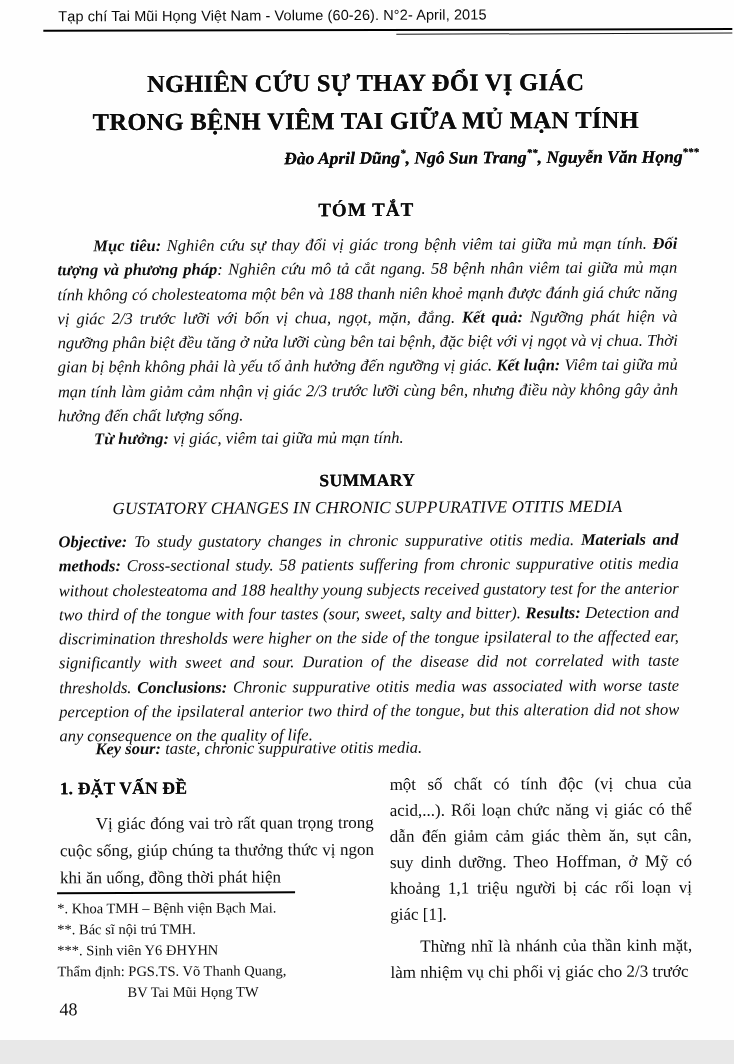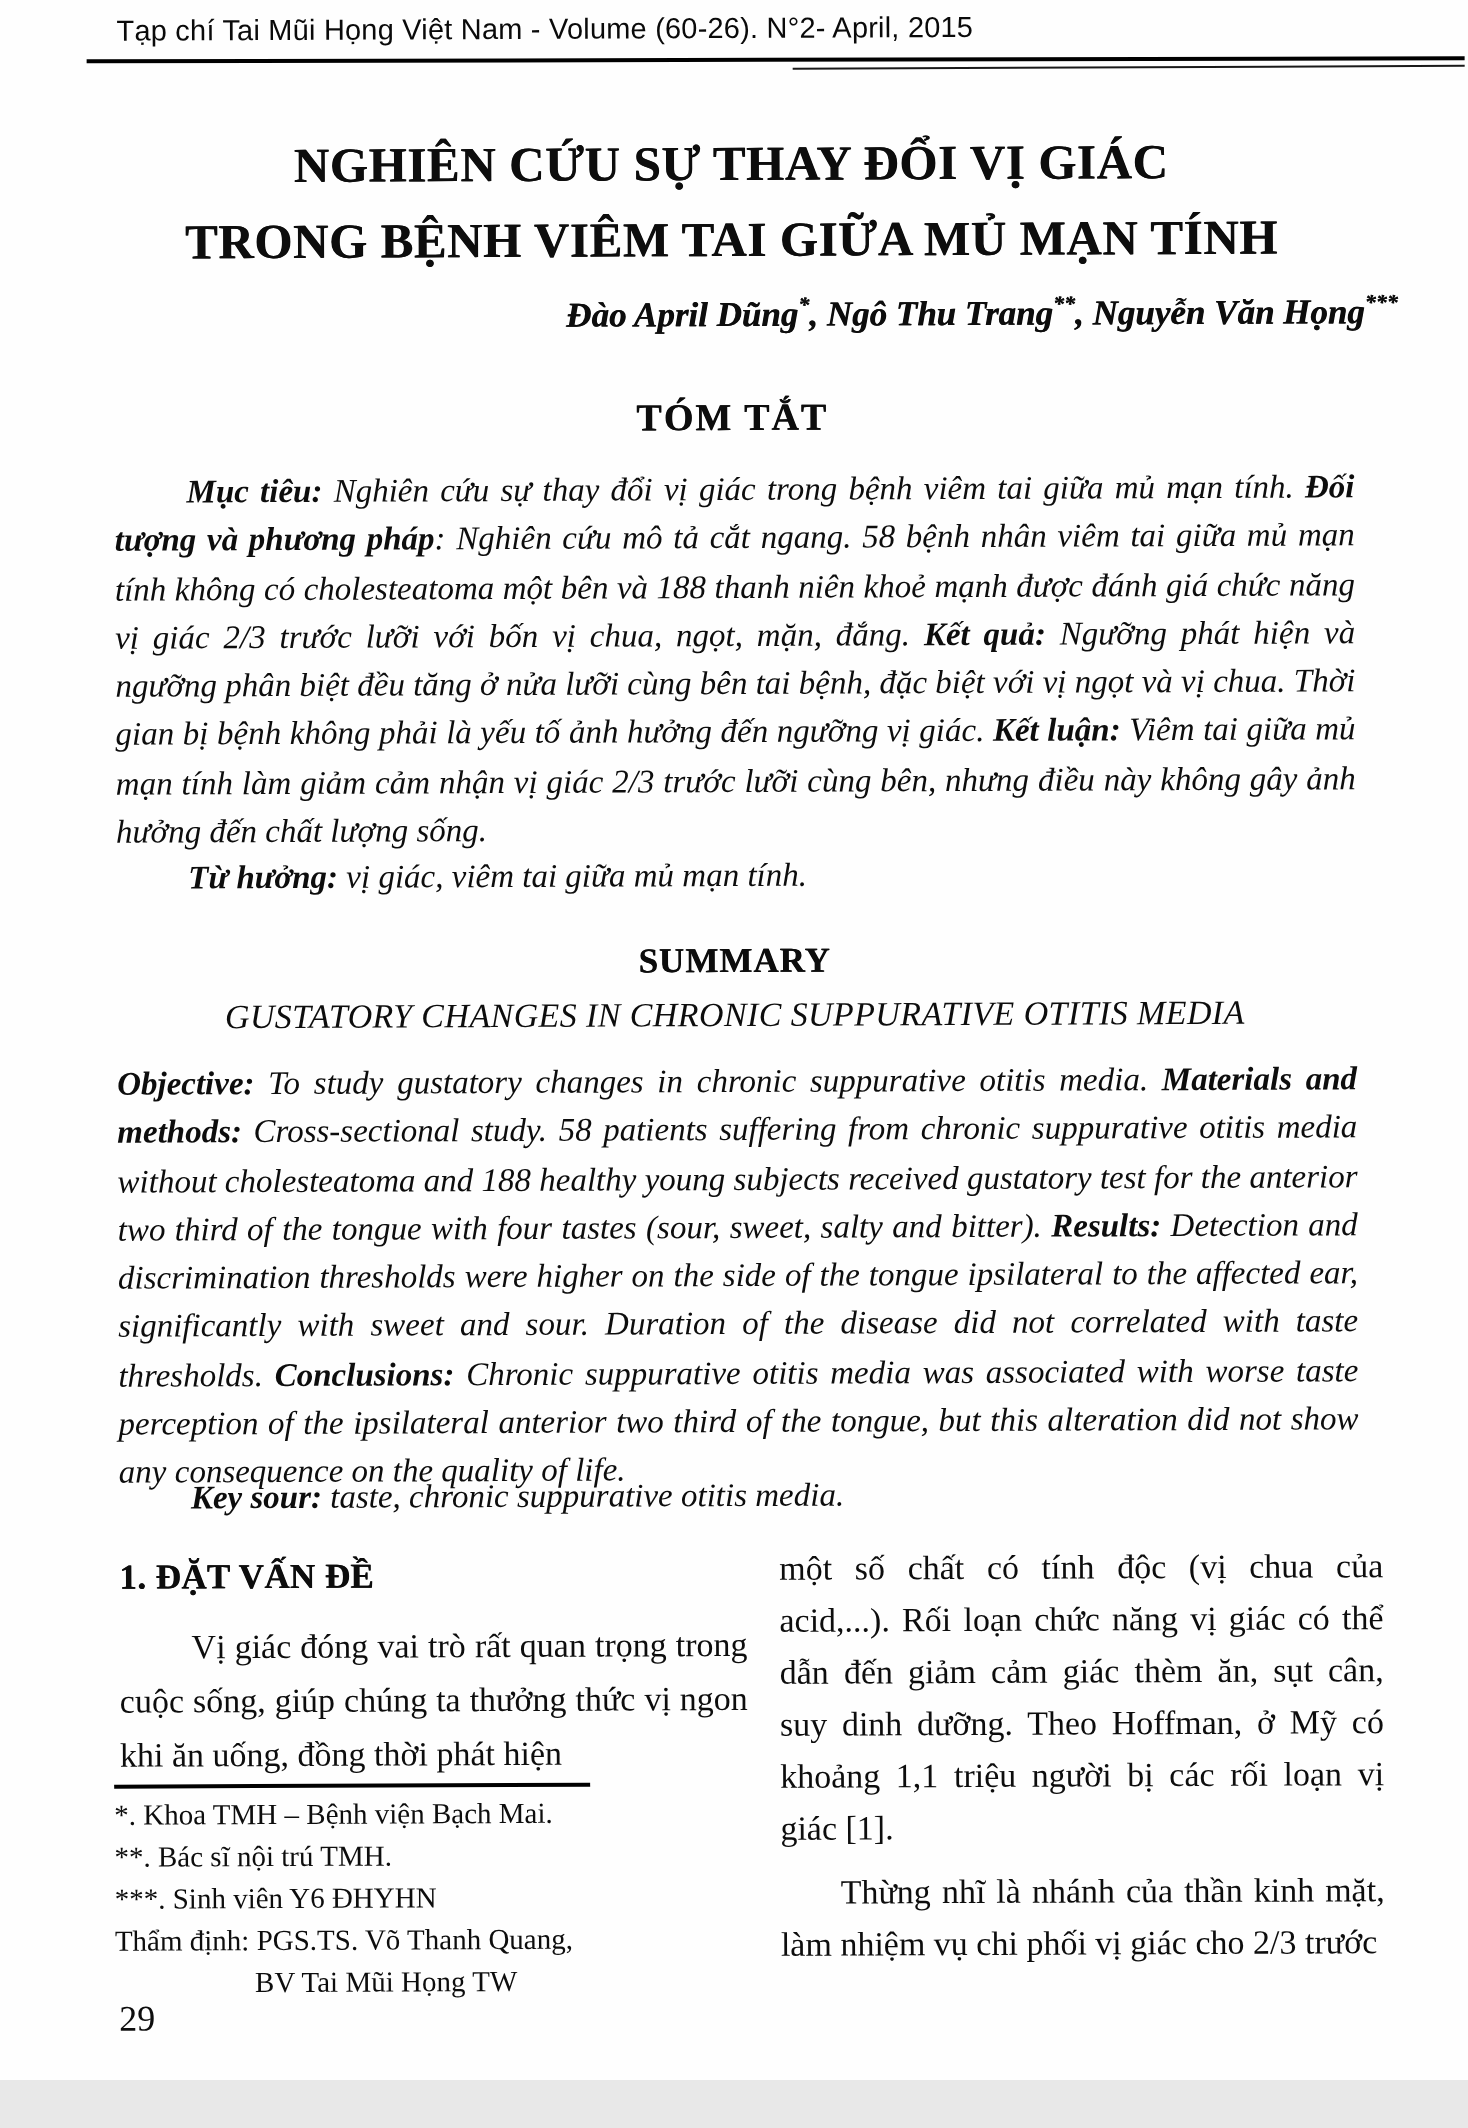--- a/index.html
+++ b/index.html
@@ -59,21 +59,21 @@
 
     <div class="journal-line">Tạp chí Tai Mũi Họng Việt Nam - Volume (60-26). N°2- April, 2015</div>
     <div class="rule-main"></div>
     <div class="rule-secondary"></div>
 
     <div class="title-block">
       <div class="title-line ink">NGHIÊN CỨU SỰ THAY ĐỔI VỊ GIÁC</div>
       <div class="title-line ink">TRONG BỆNH VIÊM TAI GIỮA MỦ MẠN TÍNH</div>
     </div>
 
-    <div class="authors ink"><span>Đào April Dũng</span><sup>*</sup><span>, </span><span>Ngô Thu Trang</span><sup>**</sup><span>, </span><span>Nguyễn Văn Họng</span><sup>***</sup></div>
+    <div class="authors ink"><span>Đào April Dũng</span><sup>*</sup><span>, </span><span>Ngô Sun Trang</span><sup>**</sup><span>, </span><span>Nguyễn Văn Họng</span><sup>***</sup></div>
 
     <div class="section-heading tomtat ink">TÓM TẮT</div>
 
     <div class="para abstract"><span class="b">Mục tiêu:</span><span> Nghiên cứu sự thay đổi vị giác trong bệnh viêm tai giữa mủ mạn tính. </span><span class="b">Đối tượng và phương pháp</span><span>: Nghiên cứu mô tả cắt ngang. 58 bệnh nhân viêm tai giữa mủ mạn tính không có cholesteatoma một bên và 188 thanh niên khoẻ mạnh được đánh giá chức năng vị giác 2/3 trước lưỡi với bốn vị chua, ngọt, mặn, đắng. </span><span class="b">Kết quả:</span><span> Ngưỡng phát hiện và ngưỡng phân biệt đều tăng ở nửa lưỡi cùng bên tai bệnh, đặc biệt với vị ngọt và vị chua. Thời gian bị bệnh không phải là yếu tố ảnh hưởng đến ngưỡng vị giác. </span><span class="b">Kết luận:</span><span> Viêm tai giữa mủ mạn tính làm giảm cảm nhận vị giác 2/3 trước lưỡi cùng bên, nhưng điều này không gây ảnh hưởng đến chất lượng sống.</span></div>
 
     <div class="kw kw-vi"><span class="b">Từ hưởng:</span><span> vị giác, viêm tai giữa mủ mạn tính.</span></div>
 
     <div class="section-heading summary ink">SUMMARY</div>
     <div class="summary-subtitle">GUSTATORY CHANGES IN CHRONIC SUPPURATIVE OTITIS MEDIA</div>
 
@@ -93,16 +93,16 @@
 
     <div class="footnote-rule"></div>
     <div class="footnotes">
       <div>*. Khoa TMH – Bệnh viện Bạch Mai.</div>
       <div>**. Bác sĩ nội trú TMH.</div>
       <div>***. Sinh viên Y6 ĐHYHN</div>
       <div>Thẩm định: PGS.TS. Võ Thanh Quang,</div>
       <div class="fn-last">BV Tai Mũi Họng TW</div>
     </div>
 
-    <div class="page-number">29</div>
+    <div class="page-number">48</div>
 
   </div>
 </div>
 
 </body></html>

